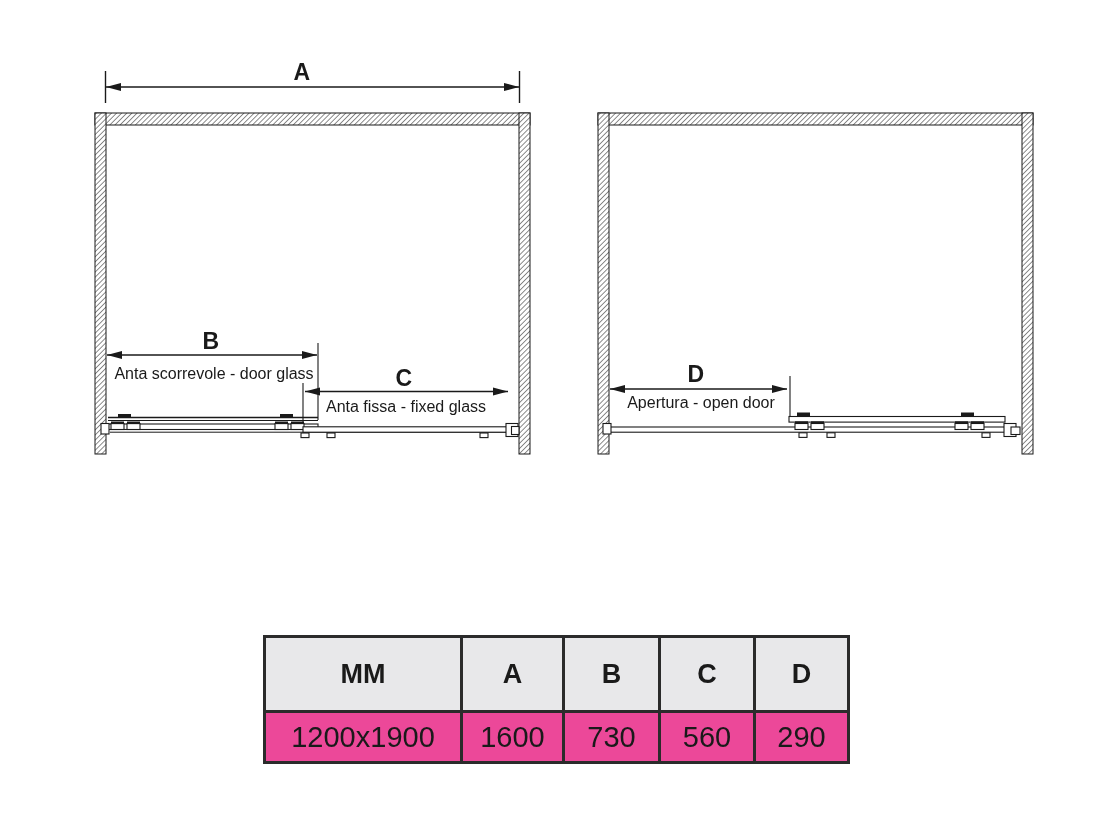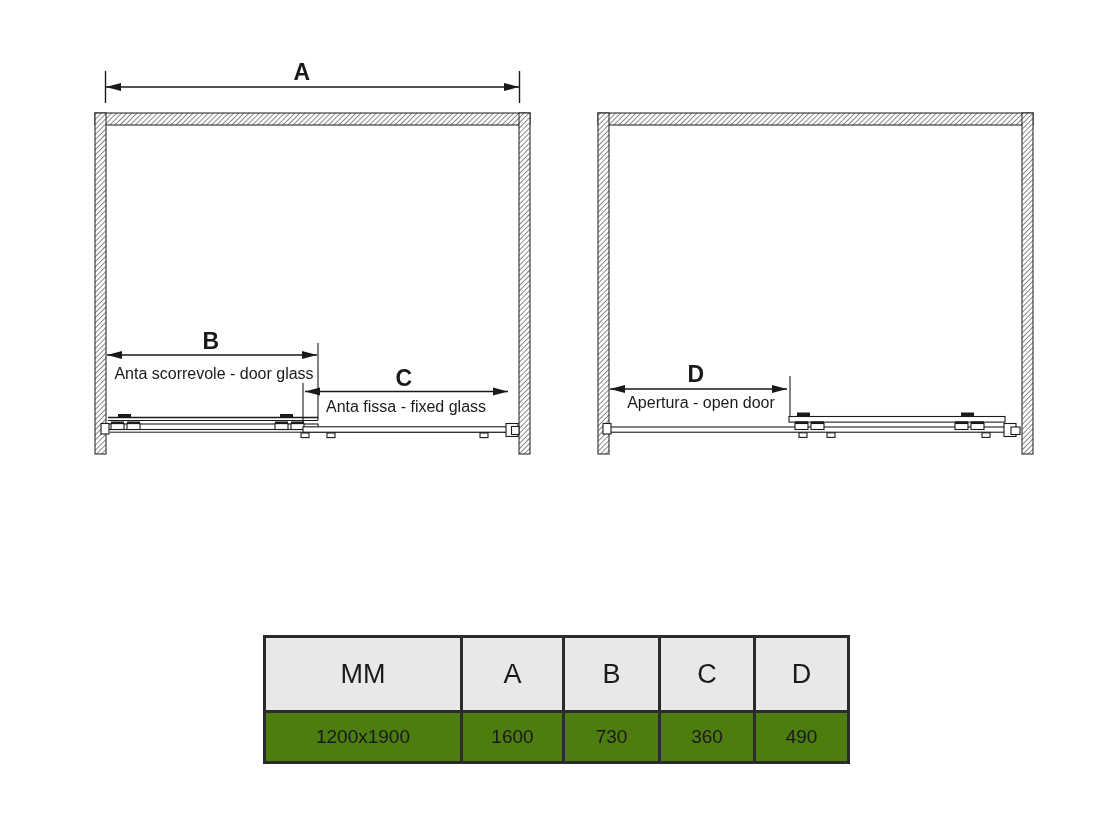--- a/index.html
+++ b/index.html
@@ -27,25 +27,25 @@
     position:absolute;left:263px;top:635px;
     border-collapse:collapse;table-layout:fixed;
   }
   table.dims-table th, table.dims-table td{
     border:3px solid var(--table-border);
     text-align:center;vertical-align:middle;
     padding:0;color:var(--line);overflow:hidden;
   }
   table.dims-table th{
     background:var(--table-header-bg);
-    font-size:27px;font-weight:normal;height:72px;margin-left:32px;
+    font-size:27px;font-weight:bold;height:72px;margin-left:32px;
   }
   table.dims-table td{
-    background:#4d7c0f;
-    font-size:19px;font-weight:400;height:48px;
+    background:#ec4899;
+    font-size:29px;font-weight:400;height:48px;
   }
 </style>
 </head>
 <body>
 
 <div class="canvas">
 
   <svg class="drawing" width="1120" height="620" viewBox="0 0 1120 620">
     <defs>
       <pattern id="hatch" width="3.6" height="3.6" patternUnits="userSpaceOnUse" patternTransform="rotate(45)">
@@ -183,19 +183,19 @@
         <th>MM</th>
         <th>A</th>
         <th>B</th>
         <th>C</th>
         <th>D</th>
       </tr>
       <tr>
         <td>1200x1900</td>
         <td>1600</td>
         <td>730</td>
-        <td>360</td>
-        <td>490</td>
+        <td>560</td>
+        <td>290</td>
       </tr>
     </tbody>
   </table>
 
 </div>
 
 </body></html>

